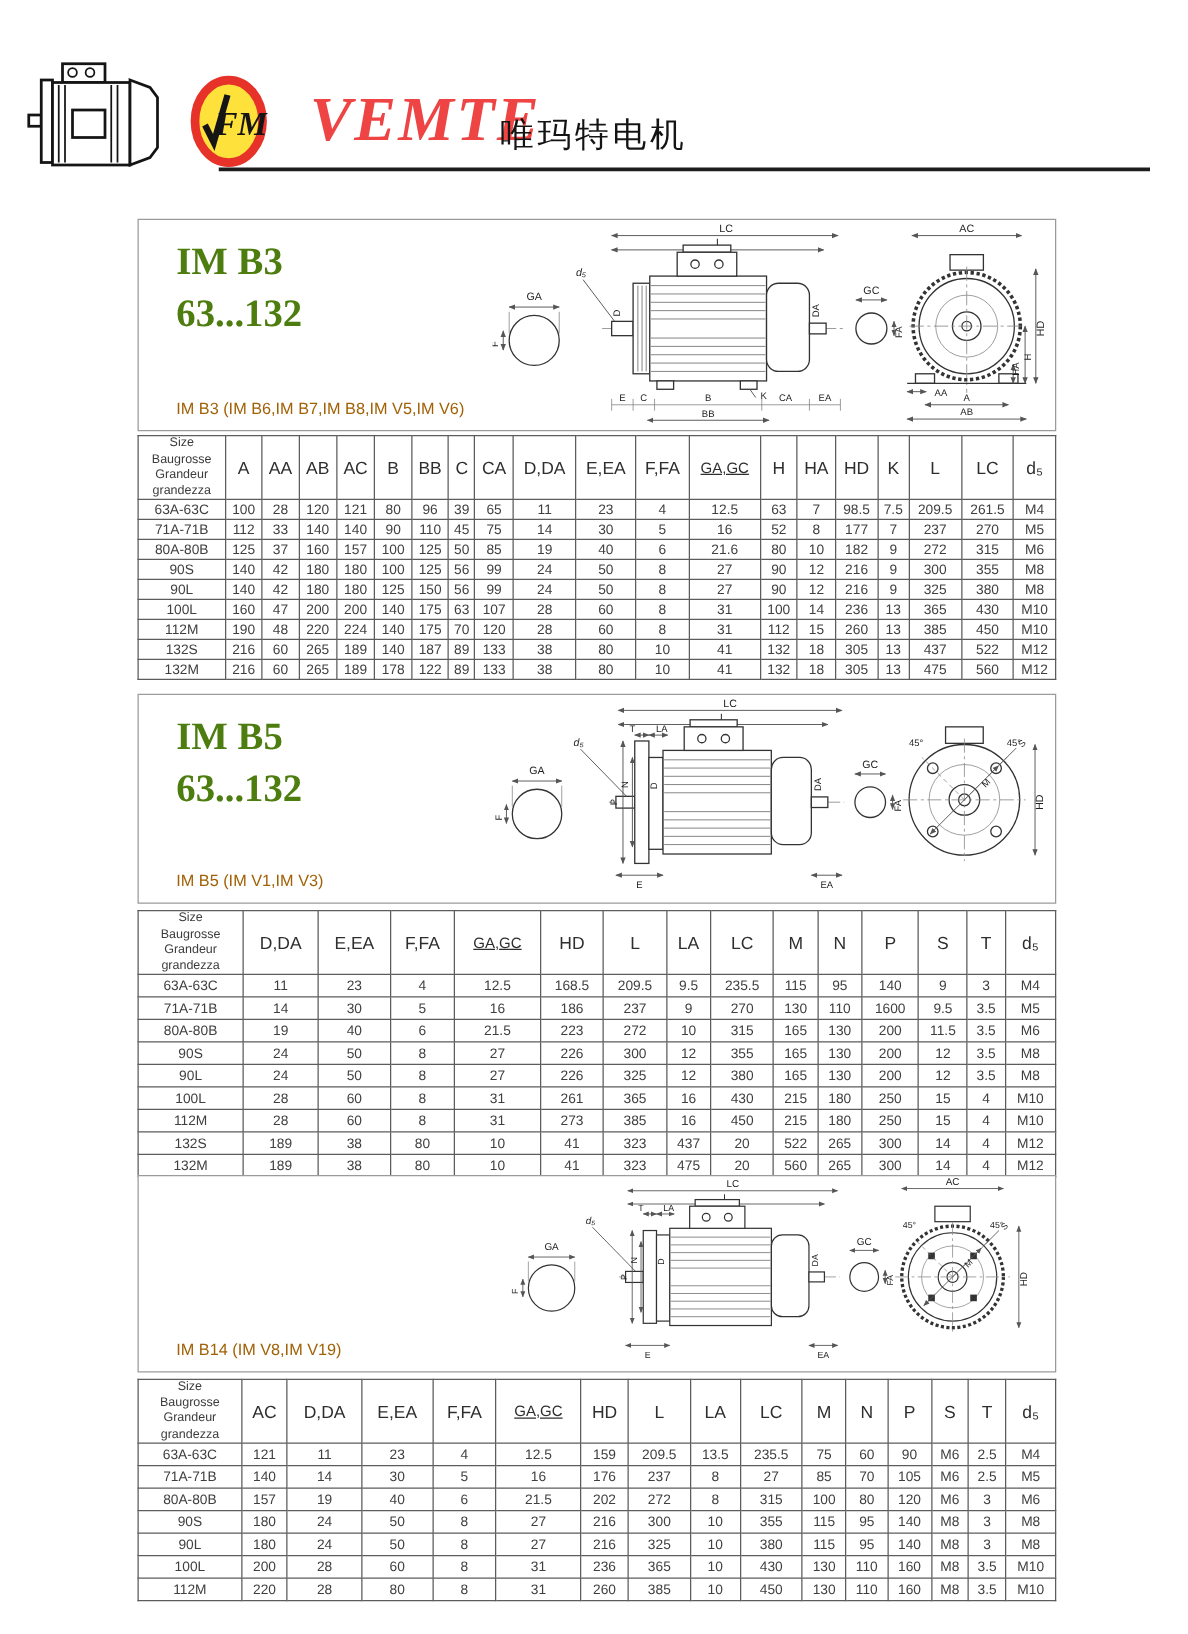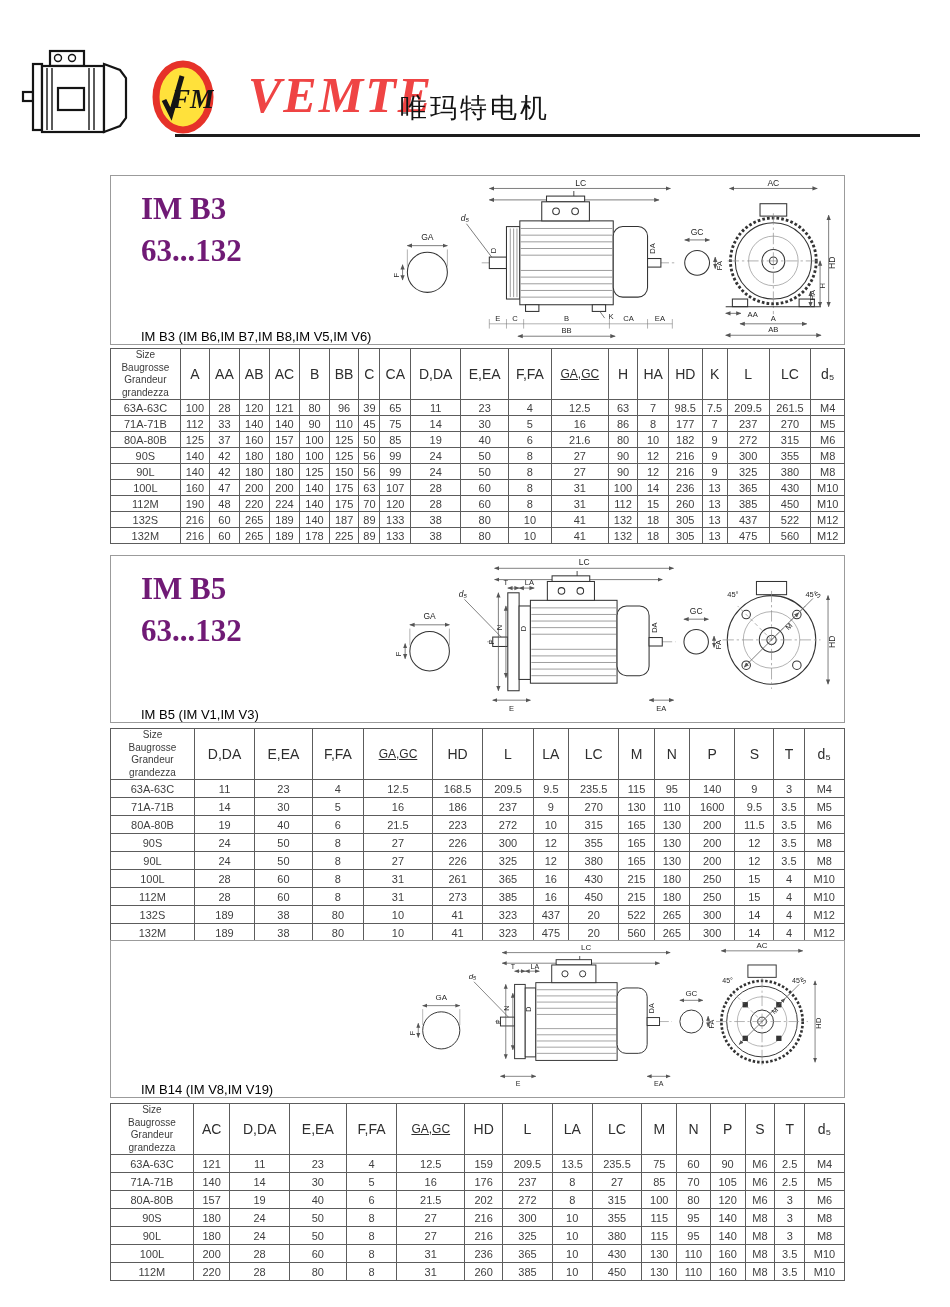--- a/index.html
+++ b/index.html
@@ -13,22 +13,22 @@
            font-style:italic; font-weight:bold; font-size:50px; letter-spacing:2px; color:#ef4444; }
   .brand-cn { position:absolute; left:400px; top:90px; font-size:27px; color:#141414; letter-spacing:3px; }
   .hdr-rule { position:absolute; left:175px; top:134px; width:745px; height:3px; background:#1c1c1c; }
 
   
   .sec { position:absolute; left:110px; width:735px; border:1.5px solid #9b9b9b; background:#fff; }
   .sec1 { top:175px; height:170px; }
   .sec2 { top:555px; height:168px; }
   .sec3 { top:940px; height:158px; }
   .sec-title { position:absolute; left:30px; top:12px; font-family:"Liberation Serif",serif;
-               font-weight:bold; color:#701a75; font-size:31px; line-height:1.35; }
-  .sec-note { position:absolute; left:30px; bottom:0; font-size:13px; color:#000000; }
+               font-weight:bold; color:#4d7c0f; font-size:31px; line-height:1.35; }
+  .sec-note { position:absolute; left:30px; bottom:10px; font-size:13px; color:#a16207; }
   .sec svg.draw { position:absolute; right:2px; top:1px; }
 
   
   .dim-table { position:absolute; left:110px; width:735px; border-collapse:collapse;
                border:1.5px solid #474747; background:#fff; }
   .dim-table th, .dim-table td { border:1px solid #5c5c5c; text-align:center; vertical-align:middle;
                padding:0 1px; color:#3f3f3f; }
   .dim-table th { font-weight:normal; font-size:14px; color:#2e2e2e; height:46px; }
   .dim-table th.th-wide { font-size:12px;text-decoration:underline; }
   .size-th div { font-size:10px; line-height:1.25; color:#3c3c3c; }
@@ -264,21 +264,21 @@
         <td>140</td>
         <td>140</td>
         <td>90</td>
         <td>110</td>
         <td>45</td>
         <td>75</td>
         <td>14</td>
         <td>30</td>
         <td>5</td>
         <td>16</td>
-        <td>86</td>
+        <td>52</td>
         <td>8</td>
         <td>177</td>
         <td>7</td>
         <td>237</td>
         <td>270</td>
         <td>M5</td>
       </tr>
       <tr>
         <td class="size-td">80A-80B</td>
         <td>125</td>
@@ -411,21 +411,21 @@
         <td>522</td>
         <td>M12</td>
       </tr>
       <tr>
         <td class="size-td">132M</td>
         <td>216</td>
         <td>60</td>
         <td>265</td>
         <td>189</td>
         <td>178</td>
-        <td>225</td>
+        <td>122</td>
         <td>89</td>
         <td>133</td>
         <td>38</td>
         <td>80</td>
         <td>10</td>
         <td>41</td>
         <td>132</td>
         <td>18</td>
         <td>305</td>
         <td>13</td>

